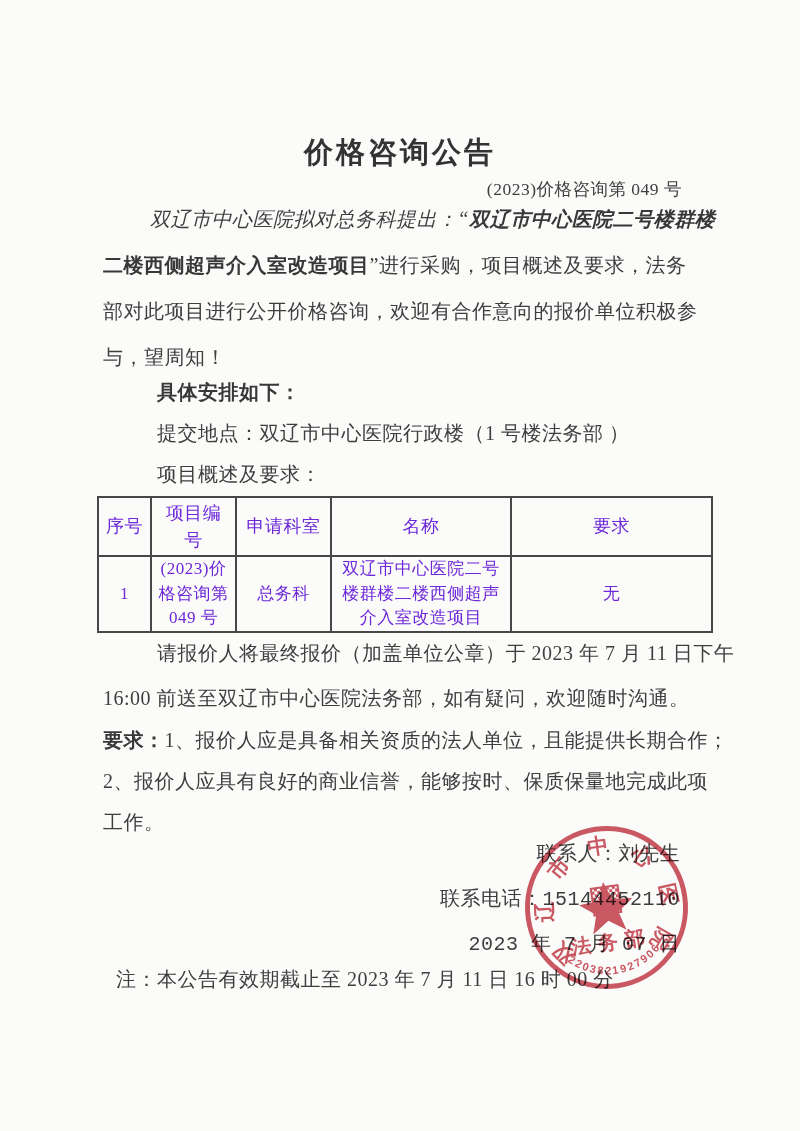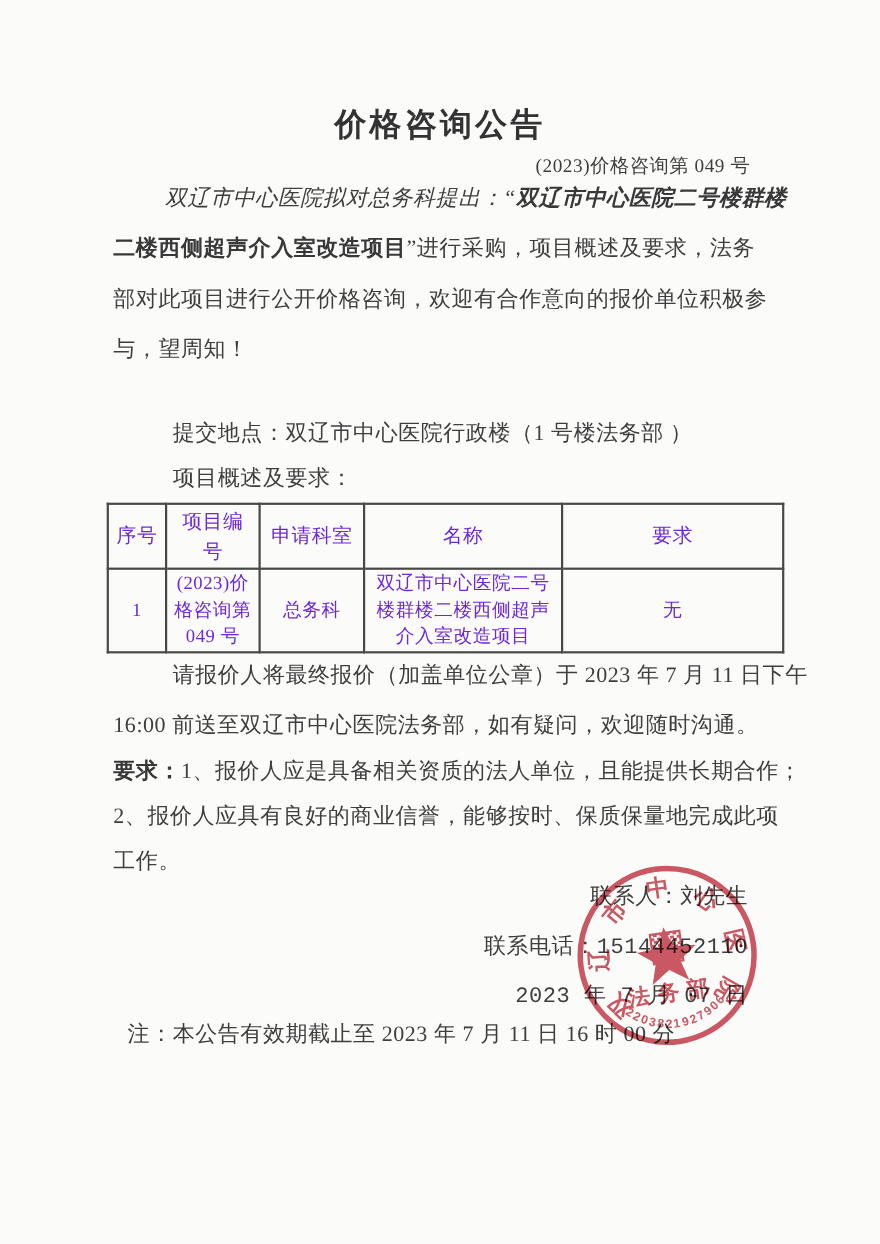--- a/index.html
+++ b/index.html
@@ -4,21 +4,21 @@
 <style>
   html,body{margin:0;padding:0;}
   body{
     width:800px;height:1131px;
     background:#fbfbfa;
     font-family:"Liberation Serif","DejaVu Serif",serif;
     color:#3e3e3e;
     position:relative;
     overflow:hidden;
   }
-  .page{position:absolute;inset:0;}
+  .page{position:absolute;inset:0;margin-top:39px;}
   .line{
     position:absolute;
     font-size:20px;
     letter-spacing:0.5px;
     line-height:1.3;
     white-space:pre;
     color:#3e3e3e;
   }
   .b{font-weight:700;color:#383838;}
   .title{
@@ -100,20 +100,21 @@
 <div class="page">
 
   <div class="title">价格咨询公告</div>
   <div class="docnum">(2023)价格咨询第 049 号</div>
 
   <div class="line" style="top:167px;left:150px;font-style:italic;"><span>双辽市中心医院拟对总务科提出：“</span><span class="b">双辽市中心医院二号楼群楼</span></div>
   <div class="line" style="top:213px;left:103px;"><span class="b">二楼西侧超声介入室改造项目</span><span>”进行采购，项目概述及要求，法务</span></div>
   <div class="line" style="top:259px;left:103px;">部对此项目进行公开价格咨询，欢迎有合作意向的报价单位积极参</div>
   <div class="line" style="top:305px;left:103px;">与，望周知！</div>
 
+  <div class="line b" style="top:340px;left:157px;">具体安排如下：</div>
   <div class="line" style="top:381px;left:157px;text-align:center;">提交地点：双辽市中心医院行政楼（1 号楼法务部 ）</div>
   <div class="line" style="top:422px;left:157px;">项目概述及要求：</div>
 
   <table class="items">
     <colgroup>
       <col style="width:53px">
         <col style="width:85px">
         <col style="width:95px">
         <col style="width:180px">
         <col style="width:201px">

